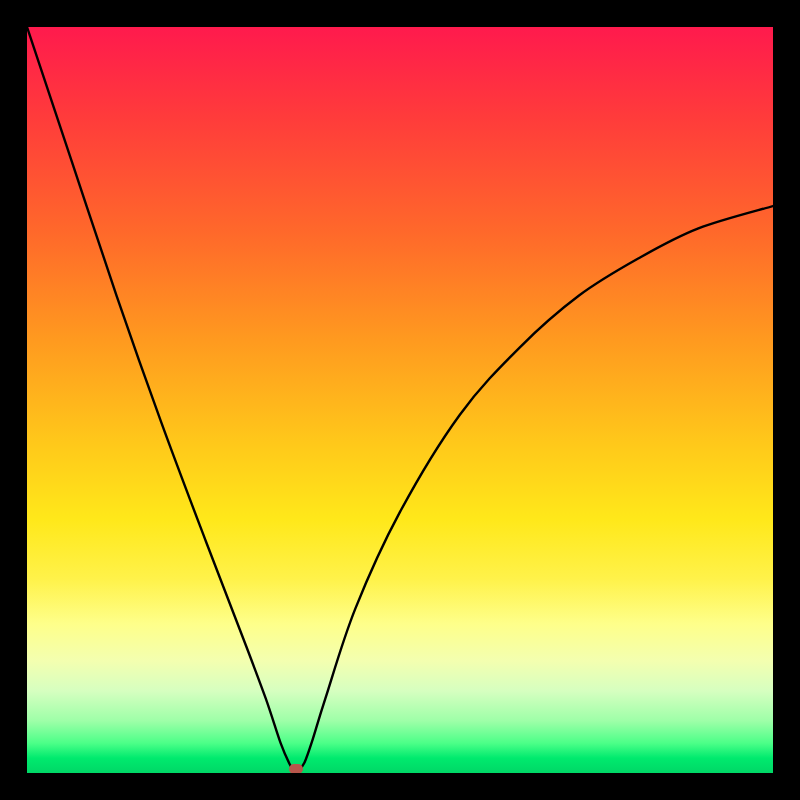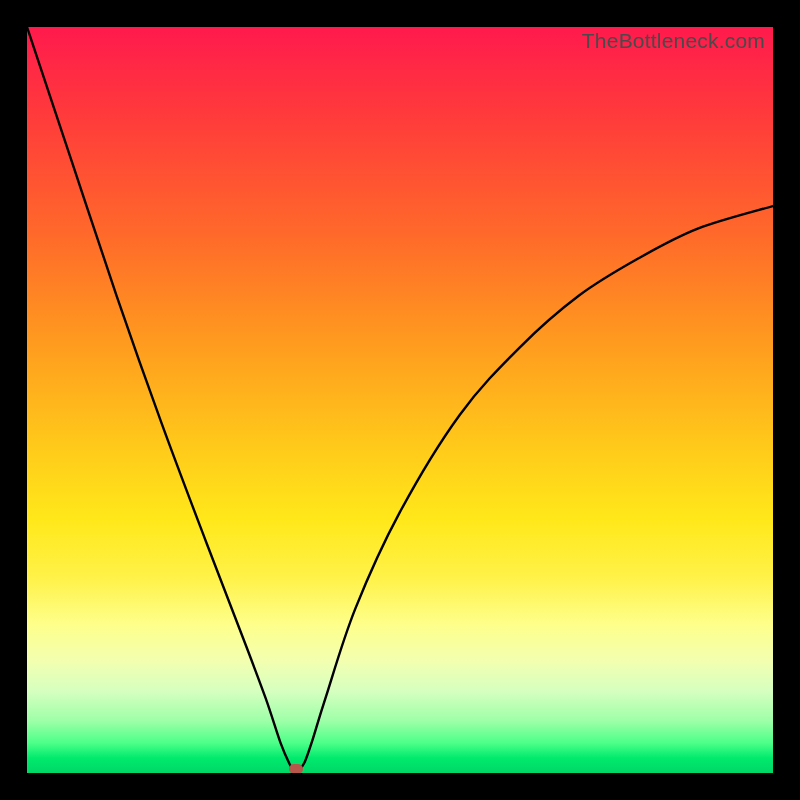--- a/index.html
+++ b/index.html
@@ -68,19 +68,18 @@
     border-radius: 5px;
     background: #b7564b;
     transform: translate(-50%, -50%);
   }
 </style>
 </head>
 <body>
 
 <div class="frame">
   <div class="plot">
-    <div class="watermark">TheBottleneck.com</div>
     <svg class="curve" viewBox="0 0 746 746" preserveAspectRatio="none">
       <path id="curve-path" fill="none" stroke="#000000" stroke-width="2.4" stroke-linejoin="round" stroke-linecap="round" d="M 0.00 0.00 C 7.46 22.38, 29.84 89.52, 44.76 134.28 C 59.68 179.04, 74.60 225.04, 89.52 268.56 C 104.44 312.08, 119.36 354.35, 134.28 395.38 C 149.20 436.41, 165.36 478.68, 179.04 514.74 C 192.72 550.80, 206.39 585.61, 216.34 611.72 C 226.29 637.83, 232.50 653.99, 238.72 671.40 C 244.94 688.81, 249.66 705.22, 253.64 716.16 C 257.62 727.10, 260.35 732.57, 262.59 737.05 C 264.83 741.52, 265.45 742.15, 267.07 743.02 C 268.68 743.89, 270.55 743.51, 272.29 742.27 C 274.03 741.03, 275.40 740.16, 277.51 735.56 C 279.63 730.96, 281.49 725.36, 284.97 714.67 C 288.45 703.98, 291.19 693.53, 298.40 671.40 C 305.61 649.27, 315.81 612.96, 328.24 581.88 C 340.67 550.80, 355.59 517.23, 373.00 484.90 C 390.41 452.57, 412.79 415.27, 432.68 387.92 C 452.57 360.57, 472.47 340.67, 492.36 320.78 C 512.25 300.89, 532.15 283.48, 552.04 268.56 C 571.93 253.64, 591.83 242.45, 611.72 231.26 C 631.61 220.07, 649.02 210.12, 671.40 201.42 C 693.78 192.72, 733.57 182.77, 746.00 179.04"></path>
     </svg>
     <div id="marker" class="marker" style="left: 268.56px; top: 741.524px; background: rgb(183, 86, 75);"></div>
   </div>
 </div>
 
 </body></html>

